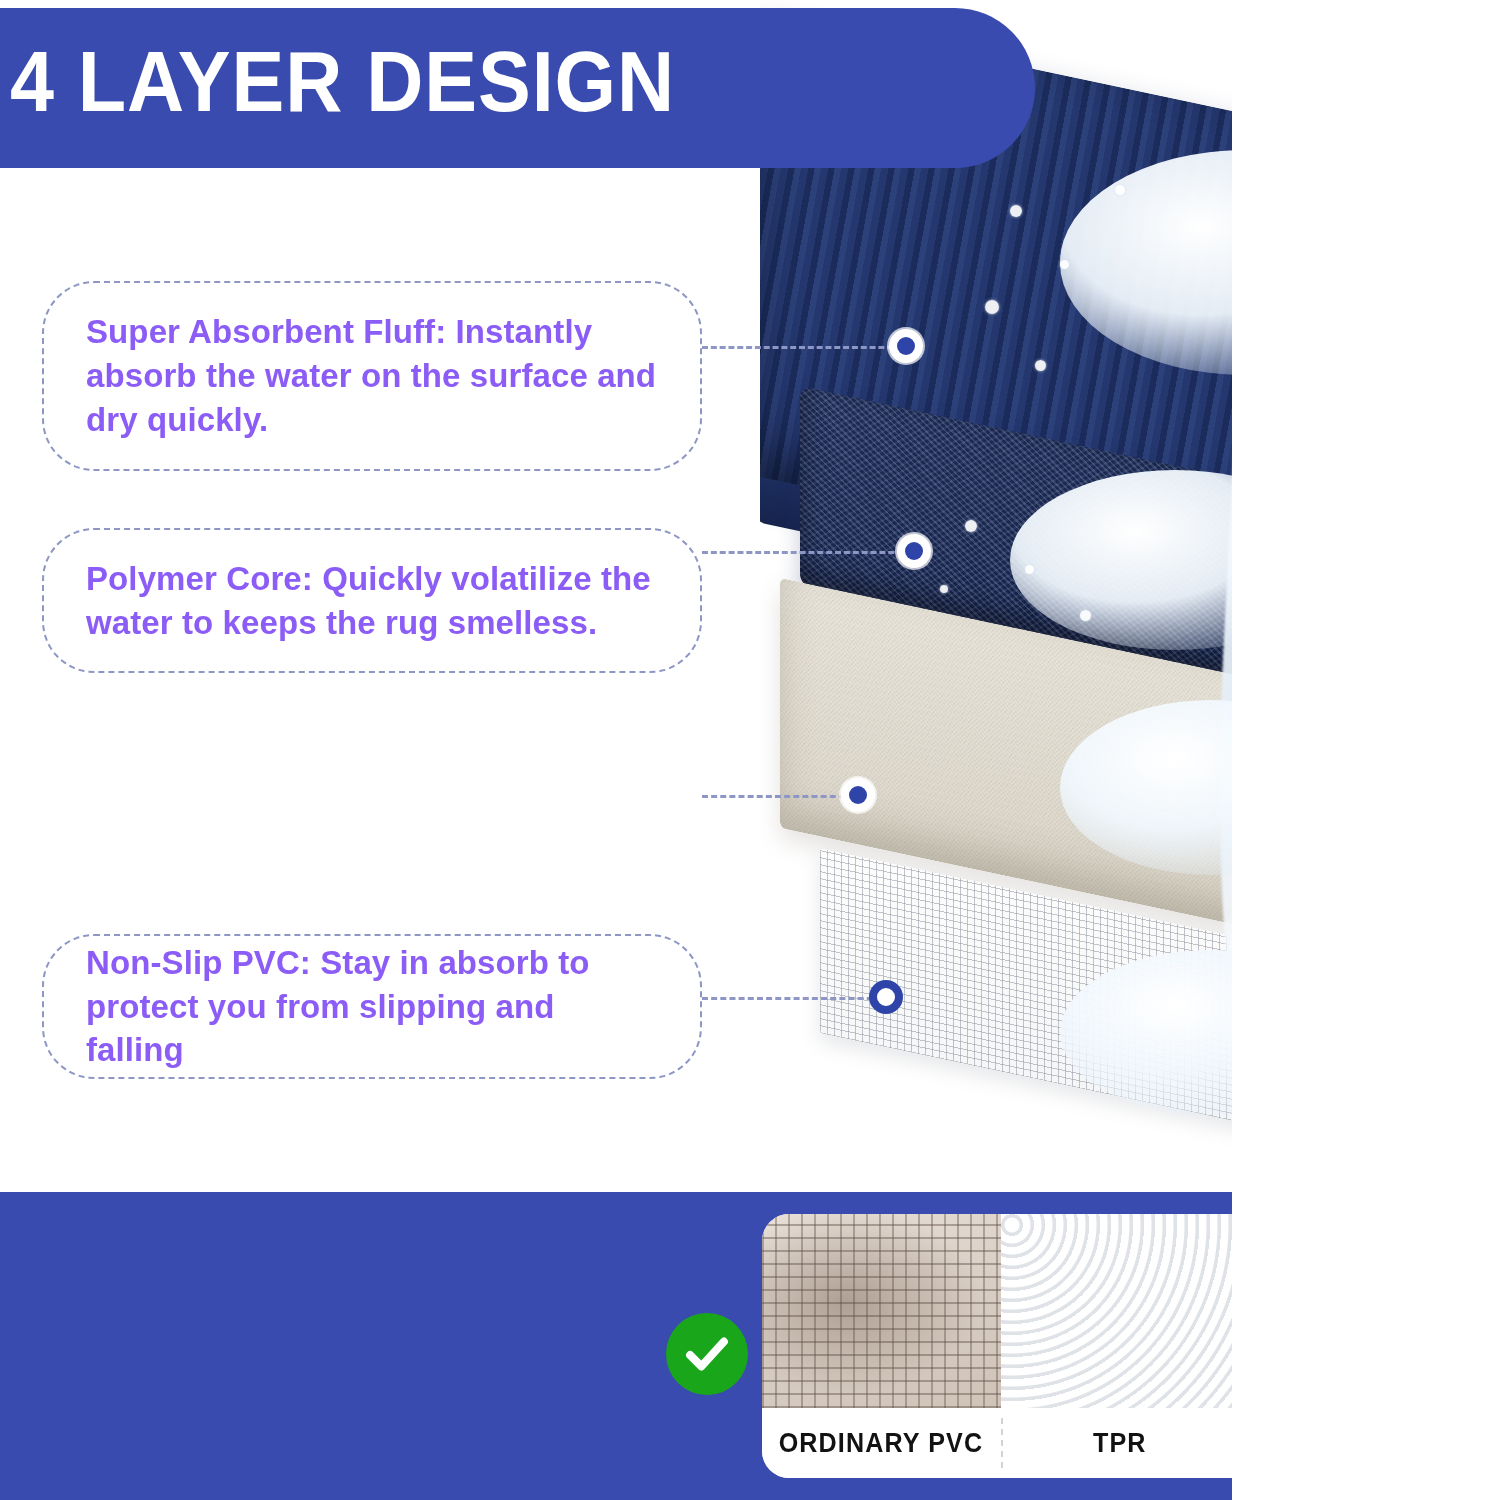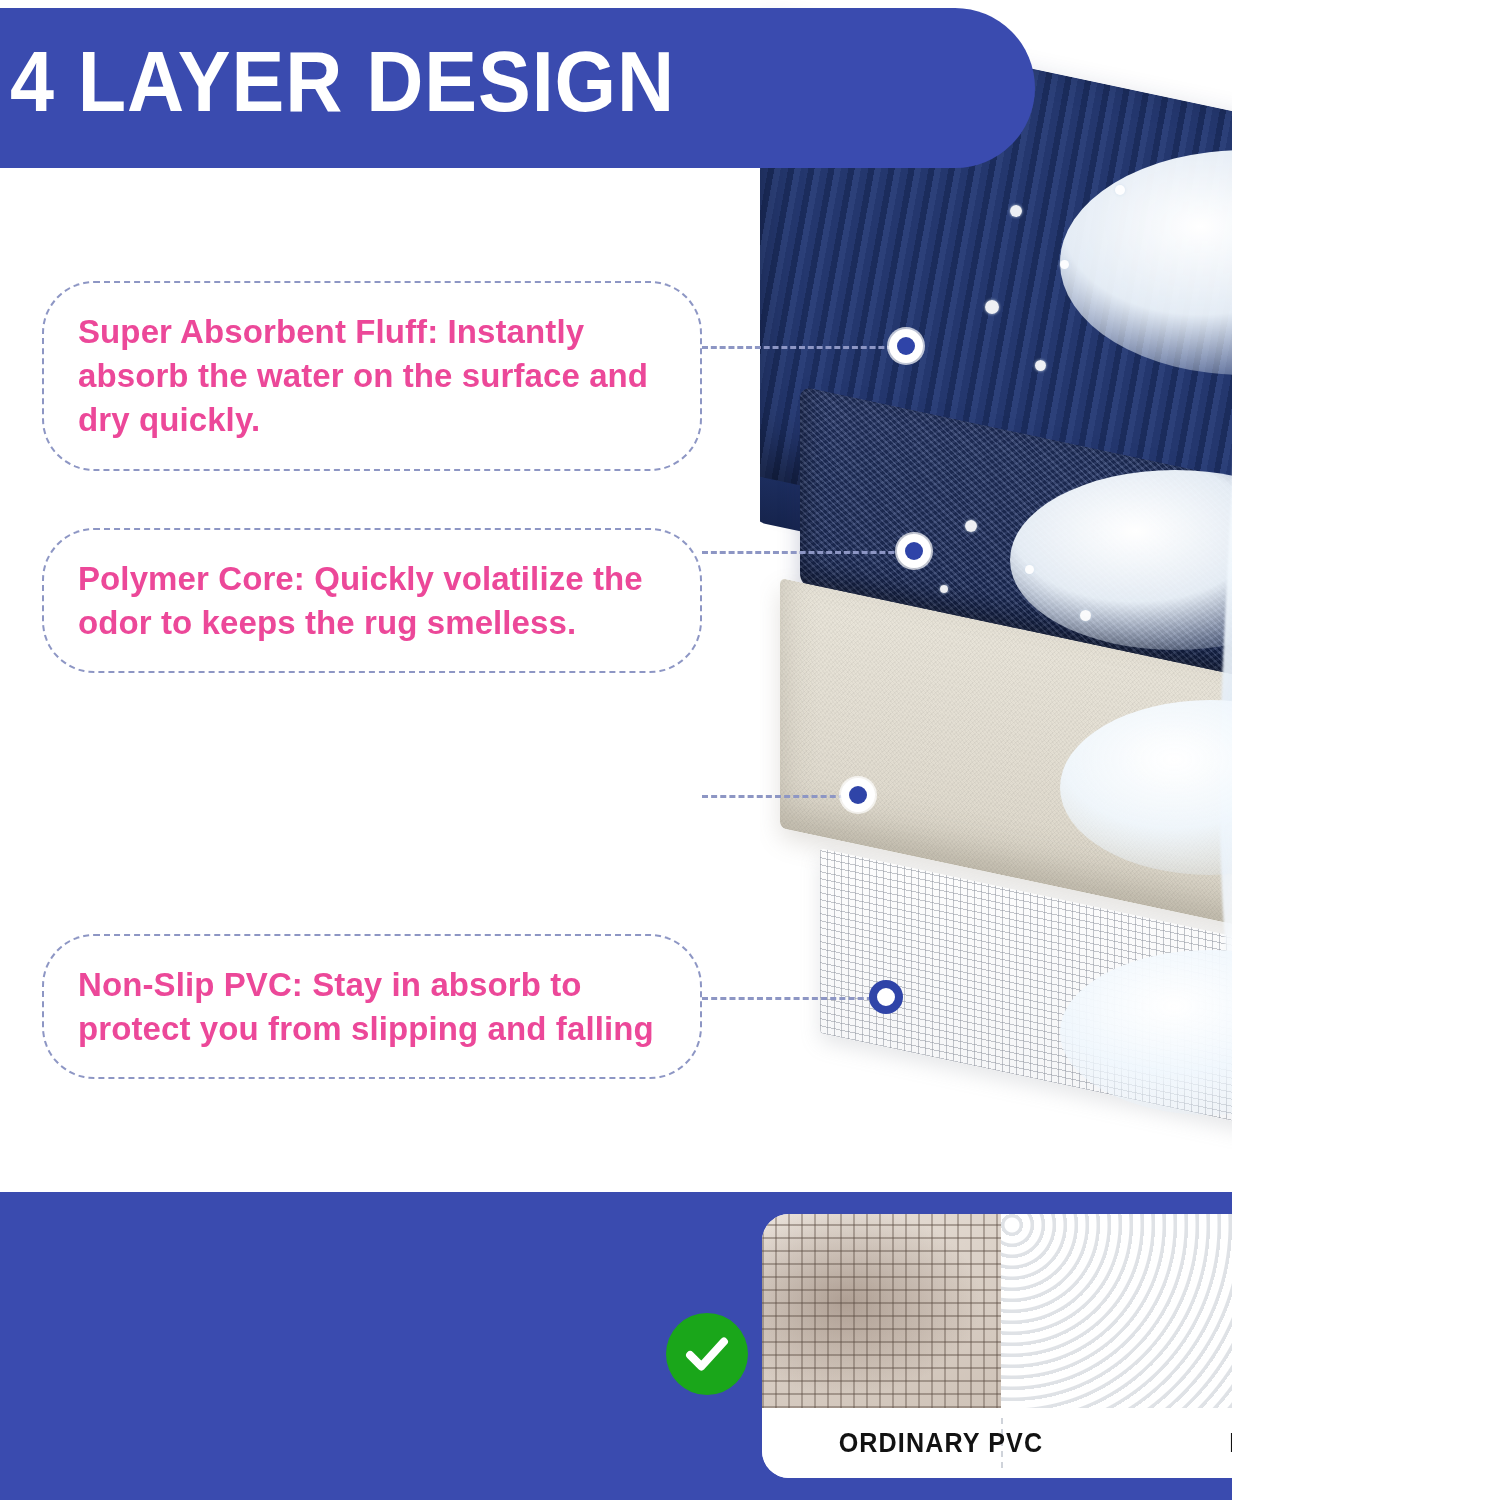--- a/index.html
+++ b/index.html
@@ -70,21 +70,21 @@
   .sp2{left:250px;top:470px;width:330px;height:180px;}
   .sp3{left:300px;top:700px;width:300px;height:175px;}
   .sp4{left:300px;top:950px;width:300px;height:165px;}
   .drop{position:absolute;border-radius:50%;background:rgba(255,255,255,.92);
      box-shadow:0 0 3px rgba(210,225,240,.9);}
 
   
   .callout{position:absolute;box-sizing:border-box;
      border:2px dashed #8d96c4;border-radius:52px;background:#ffffff;
      display:flex;align-items:center;padding:0 34px;}
-  .callout p{margin:0;color:#ec4899;font-weight:700;font-size:33px;line-height:1.33;
+  .callout p{margin:8px;color:#8b5cf6;font-weight:700;font-size:33px;line-height:1.33;
      letter-spacing:.1px;}
   .c1{left:42px;top:281px;width:660px;height:190px;}
   .c2{left:42px;top:528px;width:660px;height:145px;}
   .c3{left:42px;top:733px;width:660px;height:145px;}
   .c4{left:42px;top:934px;width:660px;height:145px;}
 
   
   .conn{position:absolute;height:0;border-top:3px dashed #8d96c4;}
   .n1{left:702px;top:346px;width:200px;}
   .n2{left:702px;top:551px;width:210px;}
@@ -201,21 +201,21 @@
     </div>
   <div class="mk mk-filled m3">
       <i></i>
     </div>
   <div class="mk mk-ring m4"></div>
 
   <div class="callout c1">
     <p>Super Absorbent Fluff: Instantly absorb the water on the surface and dry quickly.</p>
   </div>
   <div class="callout c2">
-    <p>Polymer Core: Quickly volatilize the odor to keeps the rug smelless.</p>
+    <p>Polymer Core: Quickly volatilize the water to keeps the rug smelless.</p>
   </div>
   <div class="callout c4">
     <p>Non-Slip PVC: Stay in absorb to protect you from slipping and falling</p>
   </div>
 
   <div class="band"></div>
 
 
   <div class="card card-right">
     <div class="swatches">
@@ -223,20 +223,23 @@
       <div class="swatch sw-tpr"></div>
       <div class="swatch sw-hotglue"></div>
     </div>
     <div class="labels">
       <div class="lab-div" style="left:33.333%"></div>
       <div class="lab-div" style="left:66.666%"></div>
       <div class="label-cell">
         <span>ORDINARY  PVC</span>
       </div>
       <div class="label-cell">
+        <span>TPR</span>
+      </div>
+      <div class="label-cell">
         <span>HOT  GLUE</span>
       </div>
     </div>
   </div>
 
   <div class="badge badge-ok">
     <svg viewBox="0 0 24 24" aria-hidden="true">
       <path d="M4.5 12.5 L9.5 17.5 L19.5 6.5" fill="none" stroke="#ffffff" stroke-width="3.6" stroke-linecap="round" stroke-linejoin="round"></path>
     </svg>
   </div>

